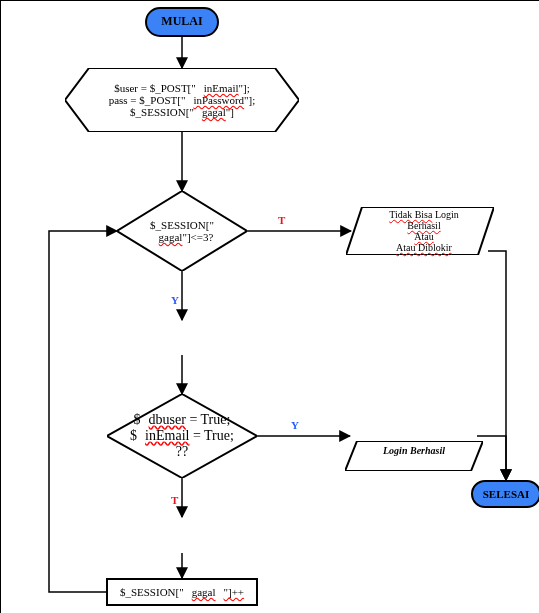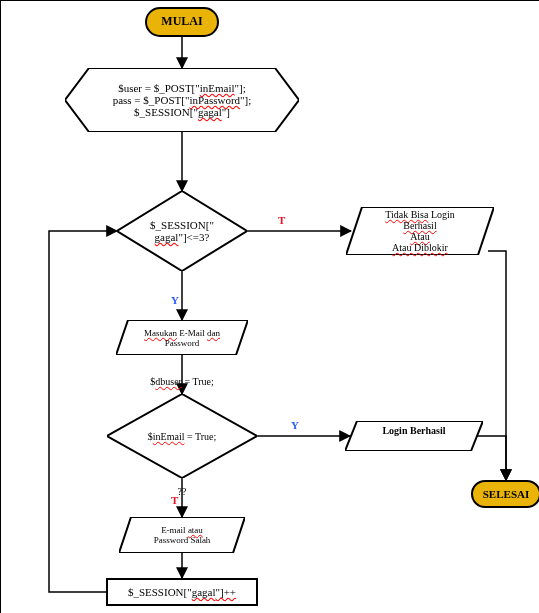--- a/index.html
+++ b/index.html
@@ -20,21 +20,21 @@
   
   .shape {
     position: absolute;
     box-sizing: border-box;
     text-align: center;
     display: flex;
     align-items: center;
     justify-content: center;
     flex-direction: column;
     line-height: 1.15;
-    background: #eab308;
+    background: #3b82f6;
   }
   .terminator {
     border: 2px solid #000;
     border-radius: 999px;
     font-weight: bold;
   }
   .diamond {
     position: absolute;
   }
   .diamond svg { position: absolute; left:0; top:0; }
@@ -79,20 +79,21 @@
     font-size: 10px;
   }
   .procbox {
     border: 2px solid #000;
     background:#fff;
     font-size: 11px;
   }
   .squiggle {
     text-decoration: underline wavy red;
     text-decoration-skip-ink: none;
+    margin-left: 8px;
   }
   .edge-label {
     position: absolute;
     font-size: 11px;
     font-weight: bold;
   }
   .red  { color: #e81123; }
   .blue { color: #2a5cff; }
   svg.arrows {
     position:absolute; left:0; top:0; width:539px; height:613px; pointer-events:none;
@@ -175,59 +176,41 @@
       <polygon points="16,0 148,0 132,48 0,48" fill="#fff" stroke="#000" stroke-width="2"></polygon>
     </svg>
     <div class="txt" style="font-size:10px;">
       <div><span class="squiggle">Tidak Bisa</span><span> Login</span></div>
       <div><span class="squiggle">Berhasil</span></div>
       <div><span class="squiggle">Atau</span></div>
       <div><span class="squiggle">Atau Diblokir</span></div>
     </div>
   </div>
 
-  <div class="para" style="left:115px; top:319px; width:132px; height:35px;">
-    <svg viewBox="0 0 132 35" width="132" height="35">
-      <polygon points="12,0 132,0 120,35 0,35" fill="#fff" stroke="#000" stroke-width="2"></polygon>
-    </svg>
-    <div class="txt" style="font-size:9px;">
-      <div><span class="squiggle">Masukan</span><span> E-Mail </span><span class="squiggle">dan</span></div>
-      <div><span>Password</span></div>
-    </div>
-  </div>
 
   <div class="diamond" style="left:106px; top:393px; width:150px; height:84px;">
     <svg viewBox="0 0 150 84" width="150" height="84">
       <polygon points="75,0 150,42 75,84 0,42" fill="#fff" stroke="#000" stroke-width="2"></polygon>
     </svg>
-    <div class="txt" style="font-size:10px;gap:44px;">
+    <div class="txt" style="font-size:14px;">
       <div><span>$</span><span class="squiggle">dbuser</span><span> = True;</span></div>
       <div><span>$</span><span class="squiggle">inEmail</span><span> = True;</span></div>
       <div><span>??</span></div>
     </div>
   </div>
 
-  <div class="para" style="left:344px; top:420px; width:138px; height:18px;">
+  <div class="para" style="left:344px; top:440px; width:138px; height:18px;font-style:italic;">
     <svg viewBox="0 0 138 30" width="138" height="30">
       <polygon points="12,0 138,0 126,30 0,30" fill="#fff" stroke="#000" stroke-width="2"></polygon>
     </svg>
     <div class="txt" style="font-size:10px; font-weight:bold;">
       <span>Login Berhasil</span>
     </div>
   </div>
 
-  <div class="para" style="left:118px; top:516px; width:126px; height:36px;">
-    <svg viewBox="0 0 126 36" width="126" height="36">
-      <polygon points="12,0 126,0 114,36 0,36" fill="#fff" stroke="#000" stroke-width="2"></polygon>
-    </svg>
-    <div class="txt" style="font-size:9px;">
-      <div><span>E-mail </span><span class="squiggle">atau</span></div>
-      <div><span>Password Salah</span></div>
-    </div>
-  </div>
 
   <div class="shape procbox" style="left:105px; top:577px; width:152px; height:28px;">
     <div>
       <span>$_SESSION["</span><span class="squiggle">gagal</span><span class="squiggle">"]++</span>
     </div>
   </div>
 
   <div class="shape terminator" style="left:470px; top:479px; width:70px; height:28px; font-size:11px;">
     <span>SELESAI</span>
   </div>

